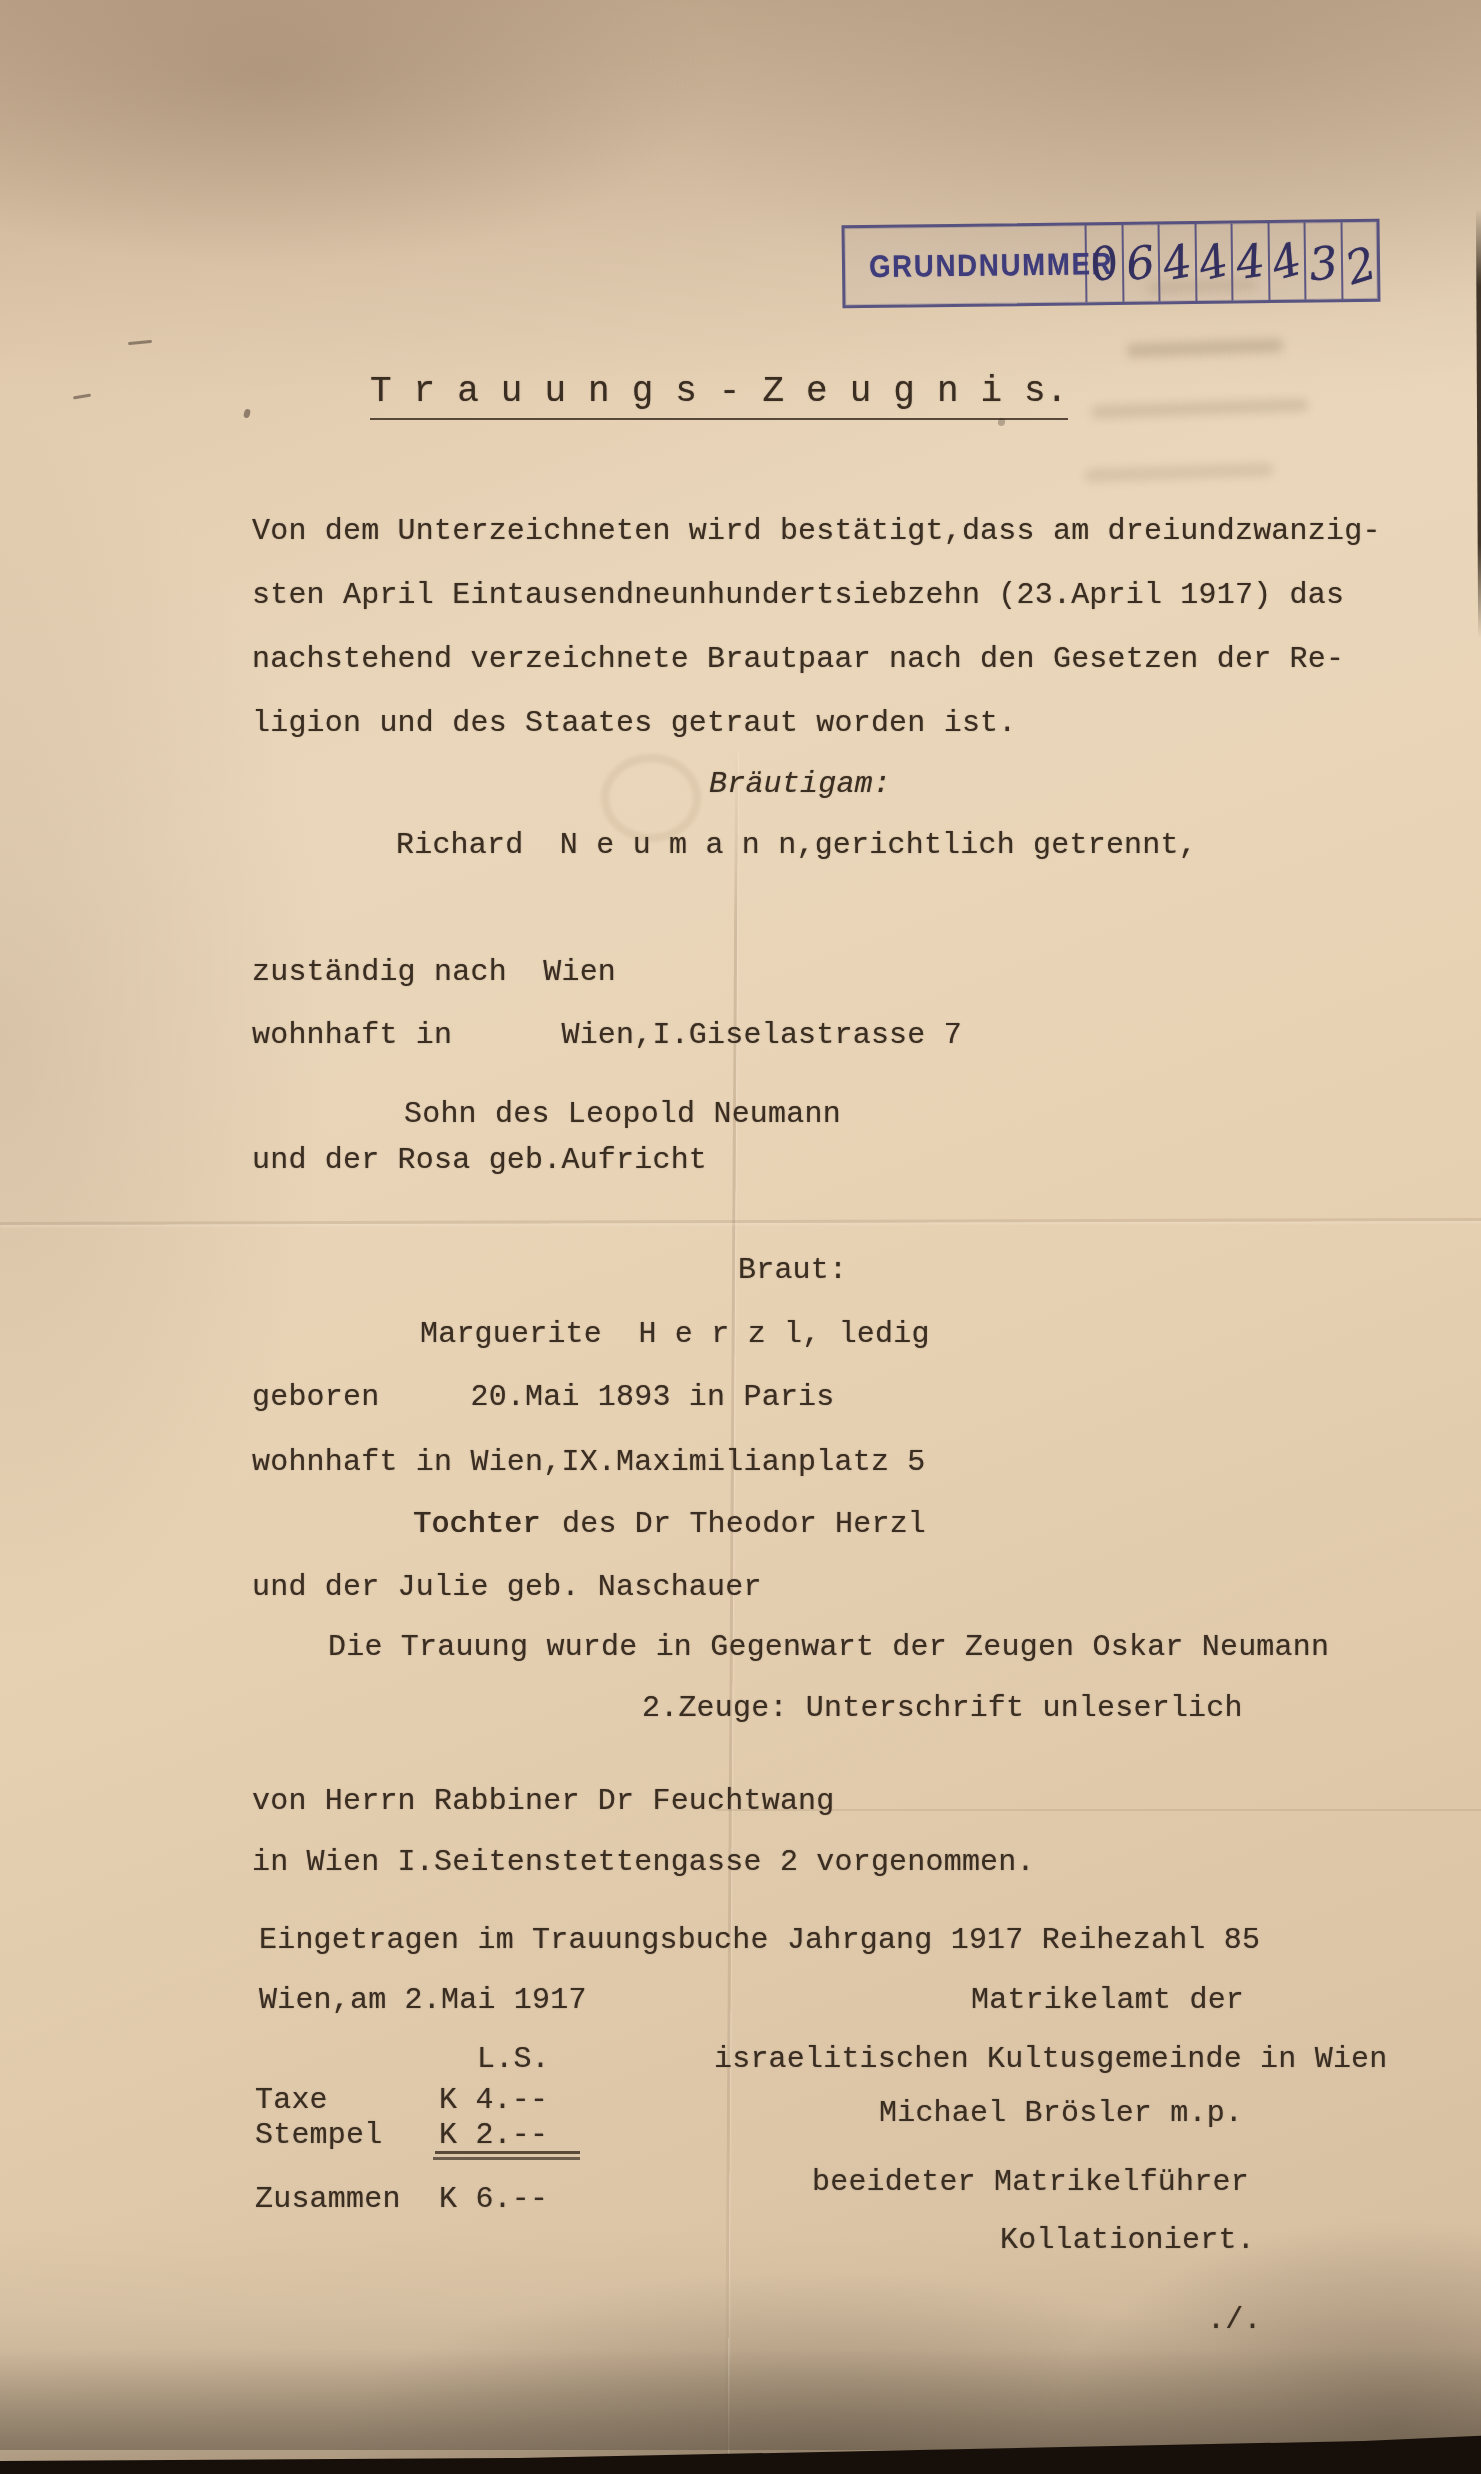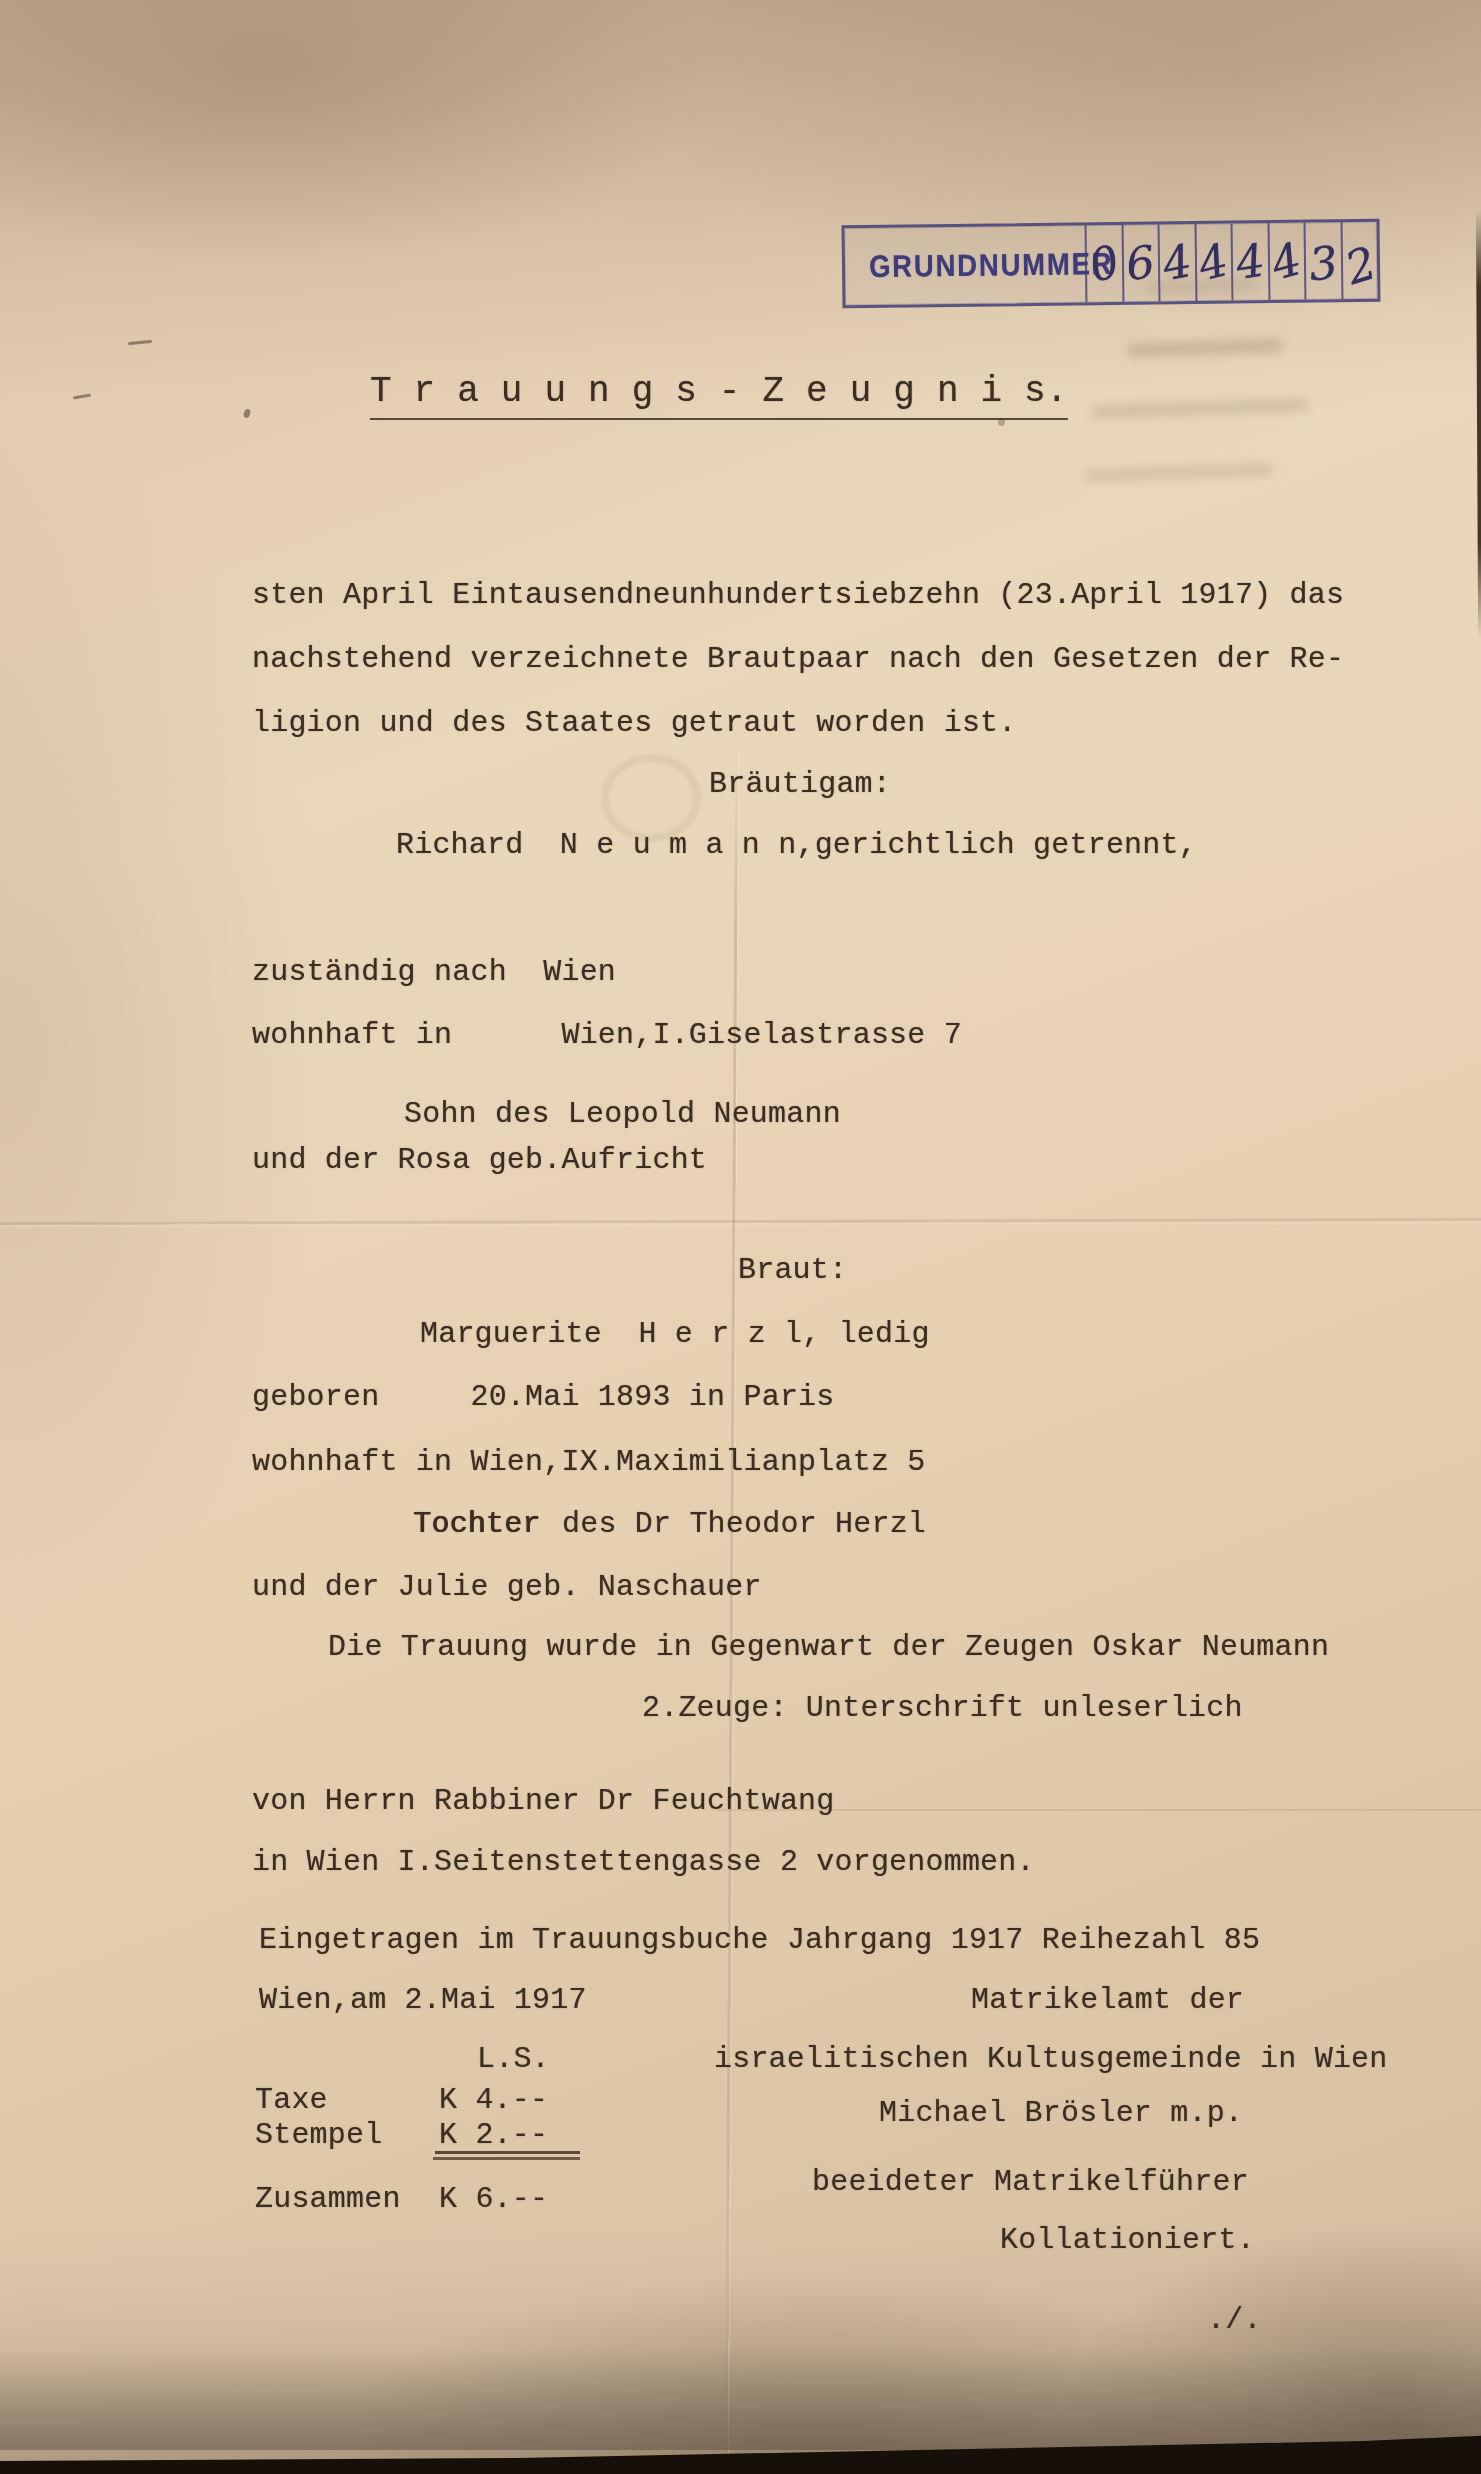--- a/index.html
+++ b/index.html
@@ -115,24 +115,25 @@
     <div class="deco ghost" id="ghost-3"></div>
     <div class="deco ghost" id="ghost-4"></div>
     <div class="deco pencil" id="pmark-1"></div>
     <div class="deco pencil" id="pmark-2"></div>
     <div class="deco pencil" id="pmark-3"></div>
     <div class="deco pencil" id="pmark-4"></div>
 
     <div class="deco fee-underline" id="fee-ul-1"></div>
     <div class="deco fee-underline" id="fee-ul-2"></div>
   <div class="tline t-underline" style="left: 370px; top: 373px; font-size: 36px;">T r a u u n g s - Z e u g n i s.</div>
+      <div class="tline" style="left: 252px; top: 516px;">Von dem Unterzeichneten wird bestätigt,dass am dreiundzwanzig-</div>
       <div class="tline" style="left: 252px; top: 580px;">sten April Eintausendneunhundertsiebzehn (23.April 1917) das</div>
       <div class="tline" style="left: 252px; top: 644px;">nachstehend verzeichnete Brautpaar nach den Gesetzen der Re-</div>
       <div class="tline" style="left: 252px; top: 708px; text-align: center;">ligion und des Staates getraut worden ist.</div>
-      <div class="tline" style="left: 709px; top: 769px;">Bräutigam:</div>
+      <div class="tline" style="left: 709px; top: 769px; font-style: italic;">Bräutigam:</div>
       <div class="tline" style="left: 396px; top: 830px; text-align: center;">Richard  N e u m a n n,gerichtlich getrennt,</div>
       <div class="tline" style="left: 252px; top: 957px;">zuständig nach  Wien</div>
       <div class="tline" style="left: 252px; top: 1020px;">wohnhaft in      Wien,I.Giselastrasse 7</div>
       <div class="tline" style="left: 404px; top: 1099px;">Sohn des Leopold Neumann</div>
       <div class="tline" style="left: 252px; top: 1145px;">und der Rosa geb.Aufricht</div>
       <div class="tline" style="left: 738px; top: 1255px;">Braut:</div>
       <div class="tline" style="left: 420px; top: 1319px;">Marguerite  H e r z l, ledig</div>
       <div class="tline" style="left: 252px; top: 1382px;">geboren     20.Mai 1893 in Paris</div>
       <div class="tline" style="left: 252px; top: 1447px;">wohnhaft in Wien,IX.Maximilianplatz 5</div>
       <div class="tline bold" style="left: 413px; top: 1509px;">Tochter</div>

